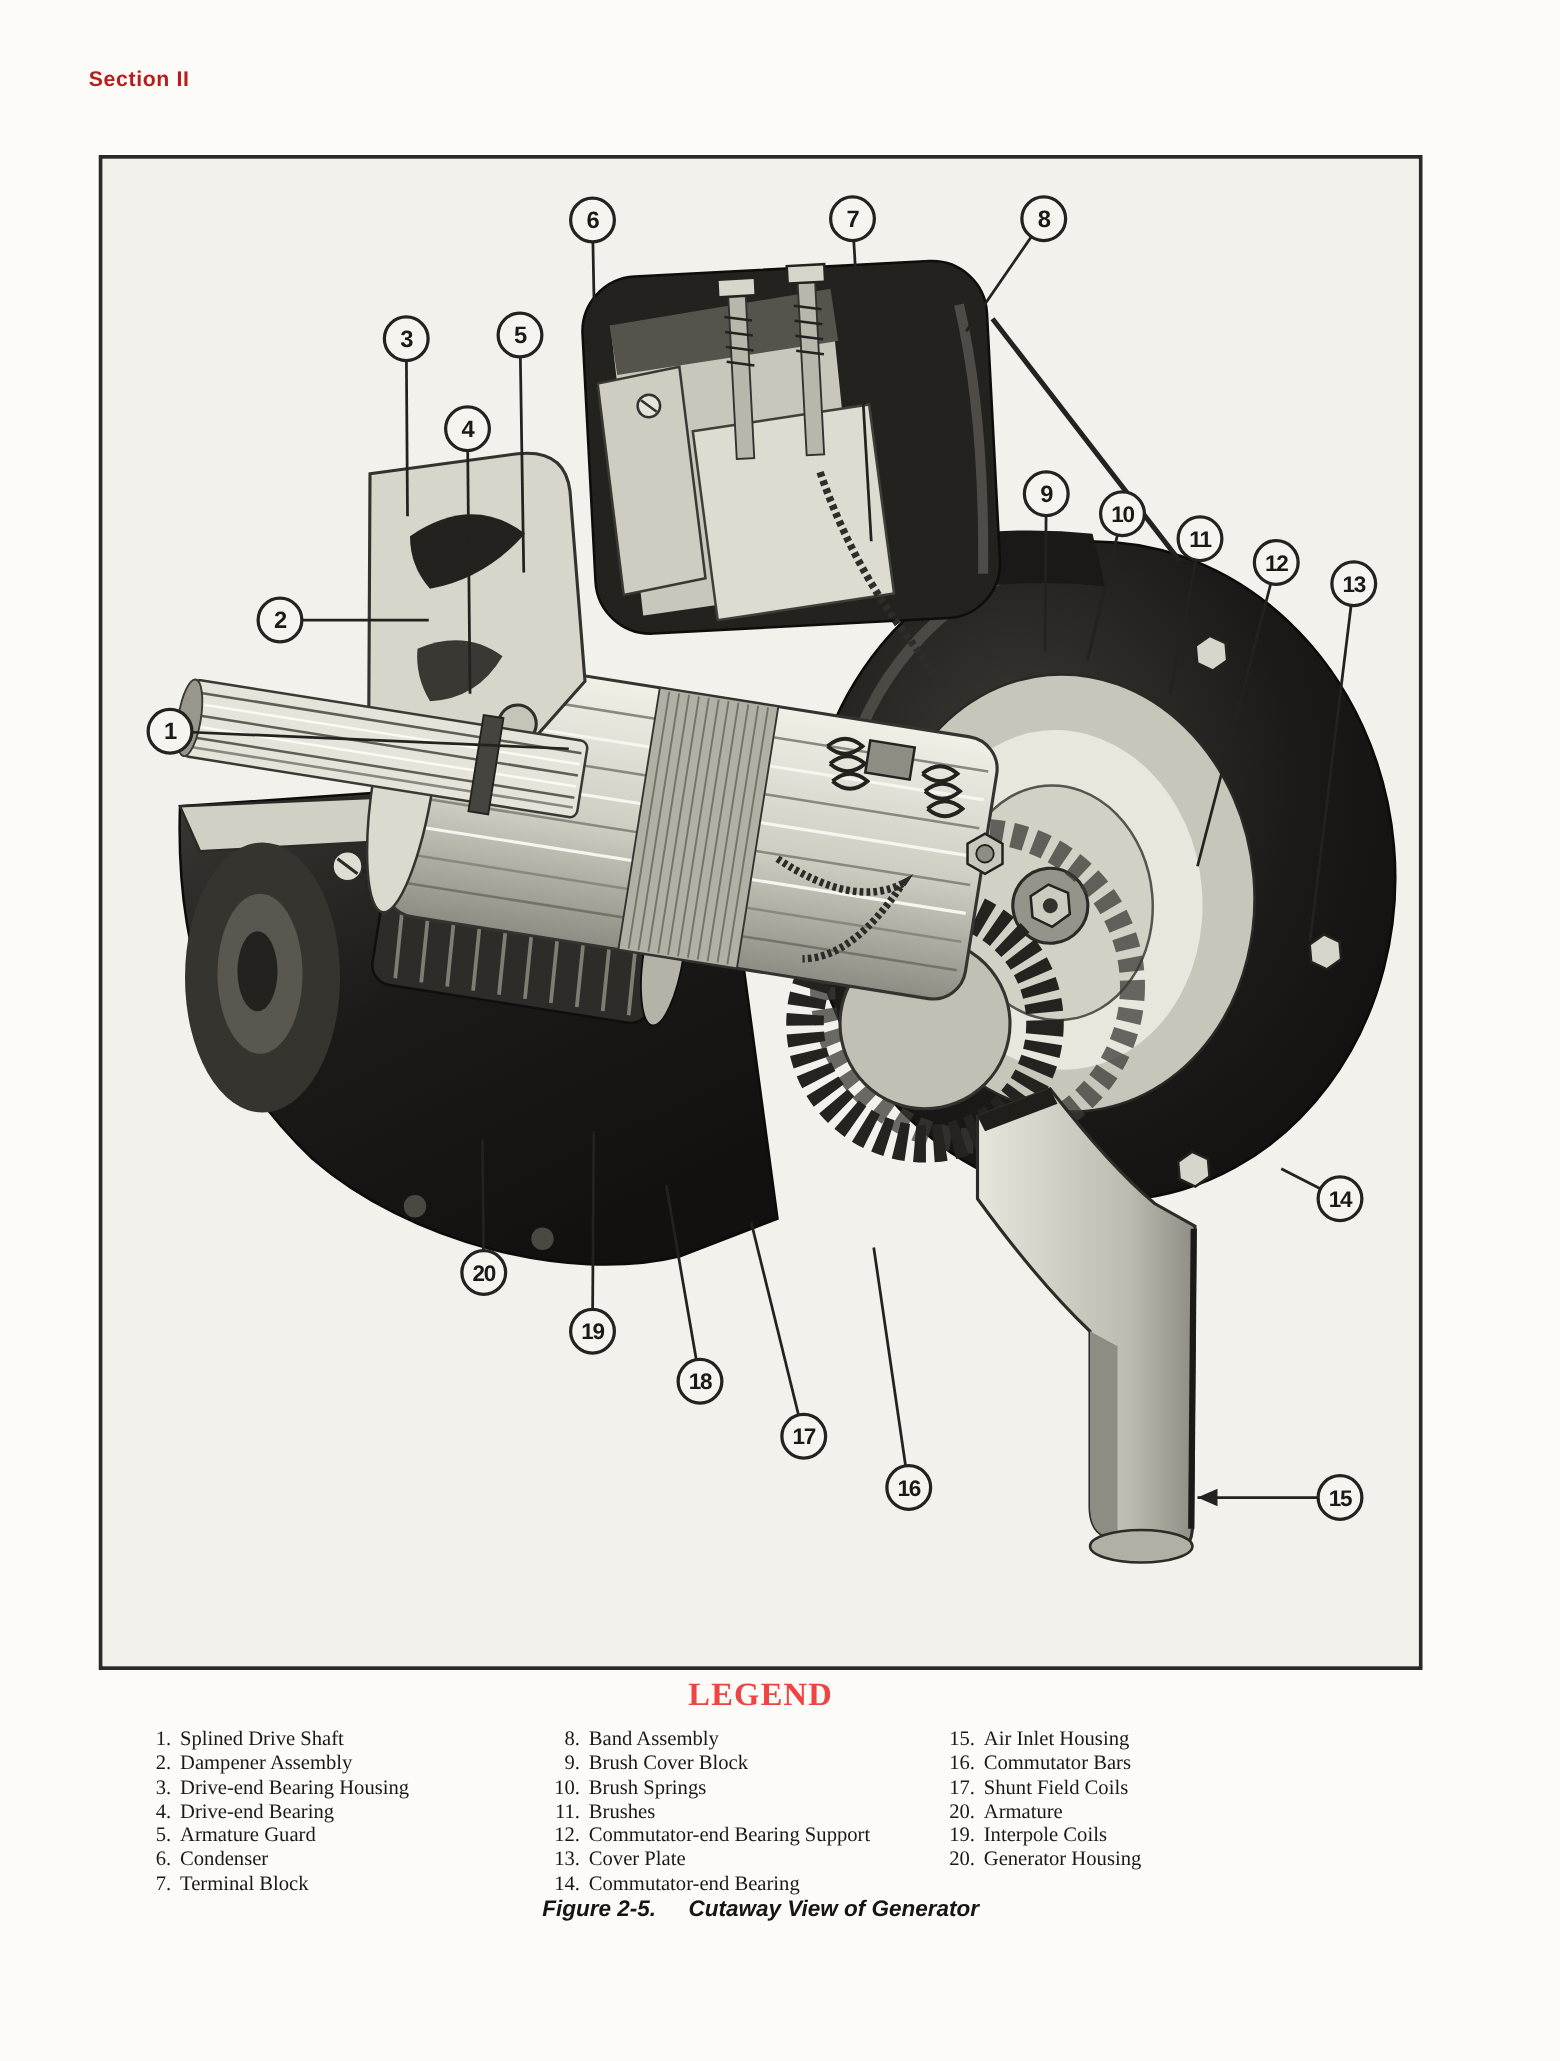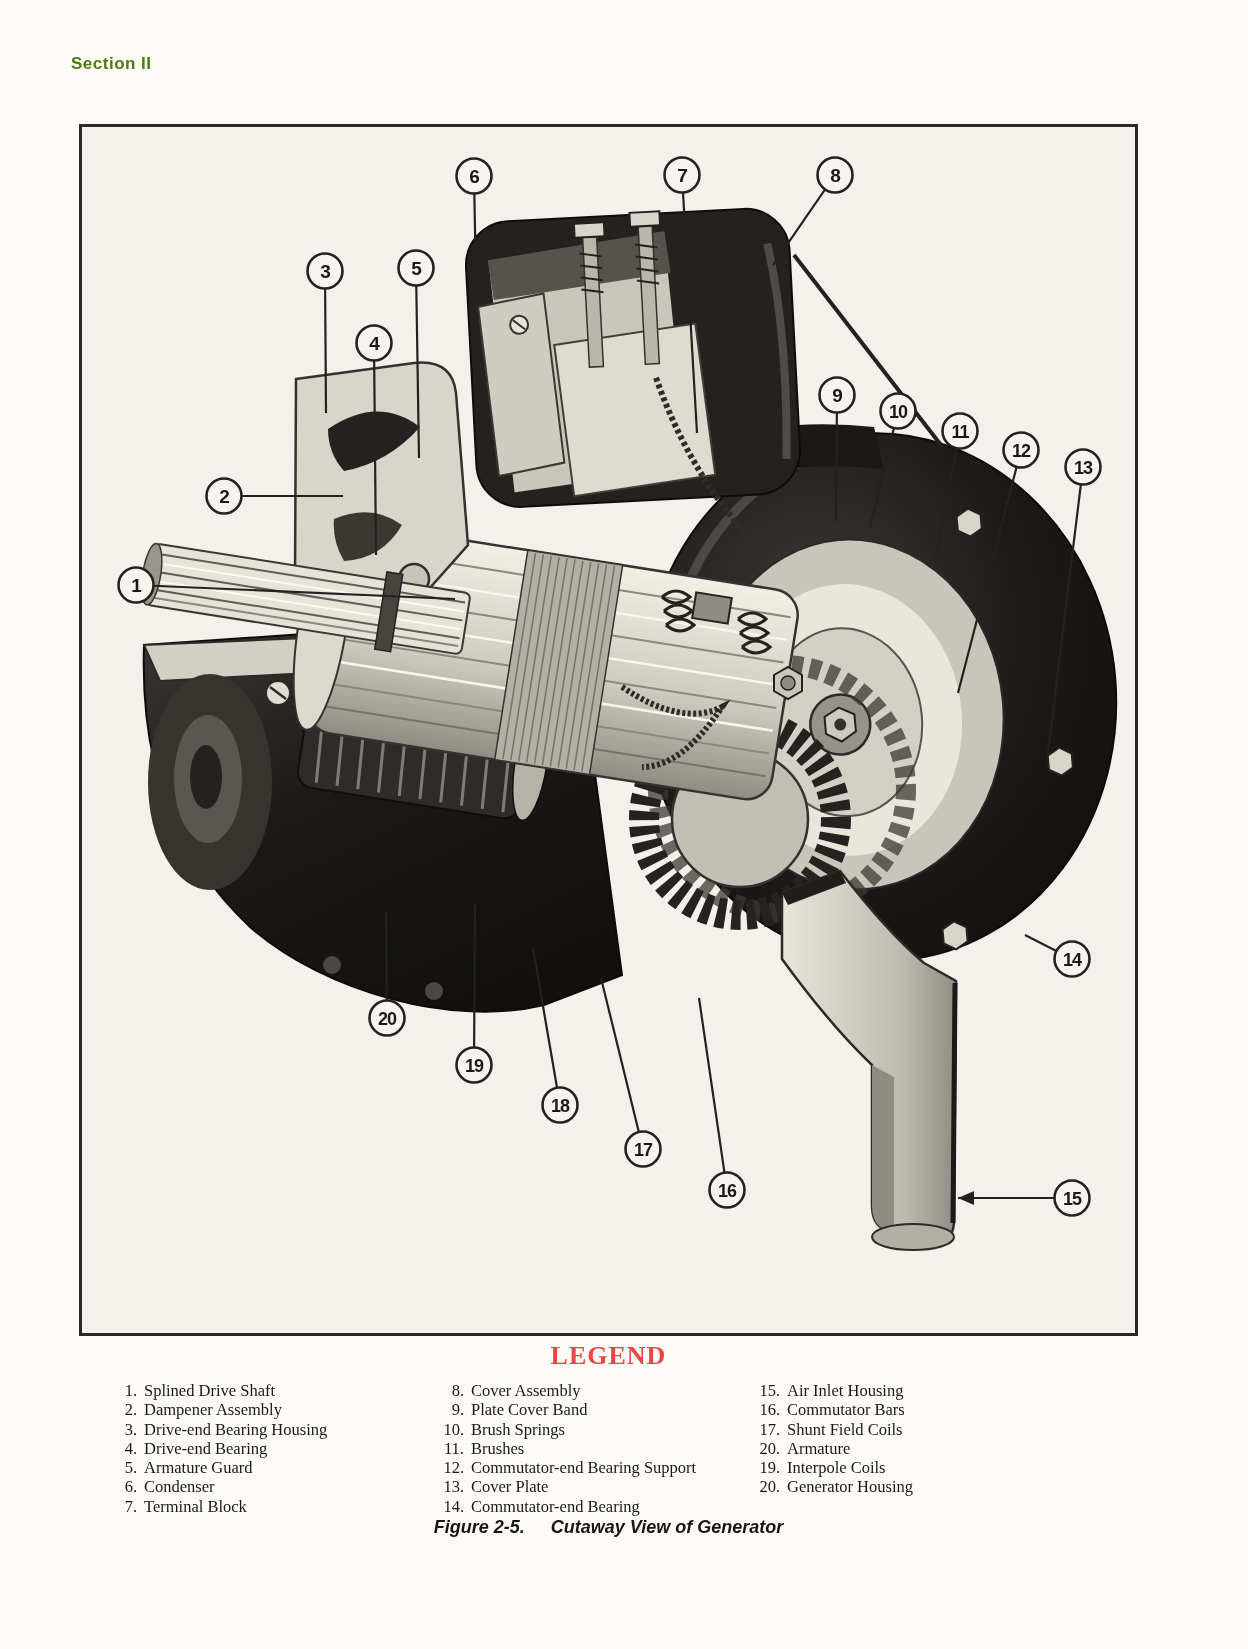--- a/index.html
+++ b/index.html
@@ -7,21 +7,21 @@
     width:1248px;height:1649px;position:relative;
     background:#fcfbf8;
     font-family:"Liberation Serif", serif;
     color:#1c1b19;
     overflow:hidden;
   }
   .section-header{
     position:absolute;left:71px;top:54px;
     font-family:"Liberation Sans", sans-serif;
     font-weight:bold;font-size:17px;letter-spacing:.5px;
-    color:#4d7c0f;
+    color:#b91c1c;
   }
   .figure-frame{
     position:absolute;left:79px;top:124px;
     width:1053px;height:1206px;
     border:3px solid #2a2927;
     background:#f3f1ec;
     box-sizing:content-box;
   }
   .figure-frame svg{display:block;width:1053px;height:1206px;}
   .legend-title{
@@ -346,22 +346,22 @@
     <div class="legend-col c0">
       <div class="legend-item"><span class="num">1.</span><span>Splined Drive Shaft</span></div>
       <div class="legend-item"><span class="num">2.</span><span>Dampener Assembly</span></div>
       <div class="legend-item"><span class="num">3.</span><span>Drive-end Bearing Housing</span></div>
       <div class="legend-item"><span class="num">4.</span><span>Drive-end Bearing</span></div>
       <div class="legend-item"><span class="num">5.</span><span>Armature Guard</span></div>
       <div class="legend-item"><span class="num">6.</span><span>Condenser</span></div>
       <div class="legend-item"><span class="num">7.</span><span>Terminal Block</span></div>
     </div>
     <div class="legend-col c1">
-      <div class="legend-item"><span class="num">8.</span><span>Cover Assembly</span></div>
-      <div class="legend-item"><span class="num">9.</span><span>Plate Cover Band</span></div>
+      <div class="legend-item"><span class="num">8.</span><span>Band Assembly</span></div>
+      <div class="legend-item"><span class="num">9.</span><span>Brush Cover Block</span></div>
       <div class="legend-item"><span class="num">10.</span><span>Brush Springs</span></div>
       <div class="legend-item"><span class="num">11.</span><span>Brushes</span></div>
       <div class="legend-item"><span class="num">12.</span><span>Commutator-end Bearing Support</span></div>
       <div class="legend-item"><span class="num">13.</span><span>Cover Plate</span></div>
       <div class="legend-item"><span class="num">14.</span><span>Commutator-end Bearing</span></div>
     </div>
     <div class="legend-col c2">
       <div class="legend-item"><span class="num">15.</span><span>Air Inlet Housing</span></div>
       <div class="legend-item"><span class="num">16.</span><span>Commutator Bars</span></div>
       <div class="legend-item"><span class="num">17.</span><span>Shunt Field Coils</span></div>

